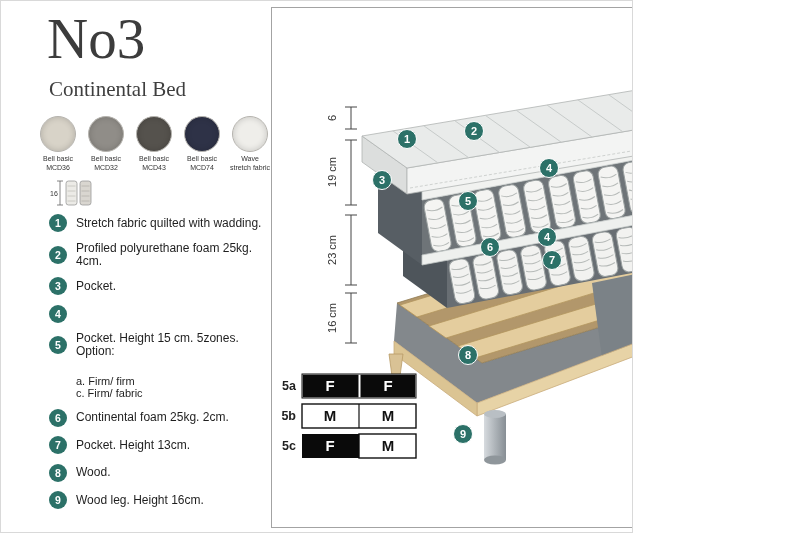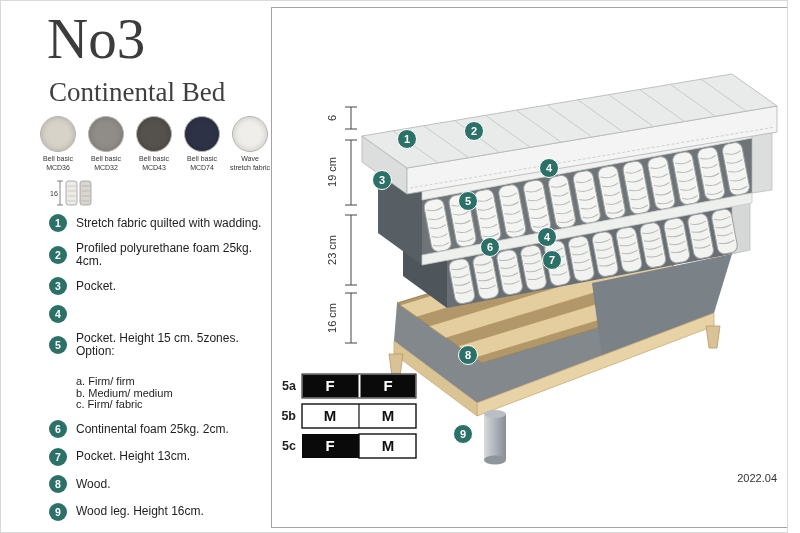--- a/index.html
+++ b/index.html
@@ -1,22 +1,22 @@
 <!DOCTYPE html>
 <html><head>
 <meta charset="utf-8">
 <style>
   html,body{margin:0;padding:0;background:#fff;}
-  .page{position:relative;width:788px;height:533px;background:#ffffff;overflow:hidden;
+  .page{position:relative;width:633px;height:533px;background:#ffffff;overflow:hidden;
         font-family:"Liberation Sans",sans-serif;border:1px solid #d9d9d9;box-sizing:border-box;}
   
   .brand-title{position:absolute;left:46px;top:8px;font-family:"Liberation Serif",serif;
                font-size:57px;line-height:60px;color:#3c3c3c;}
   .brand-subtitle{position:absolute;left:48px;top:76px;font-family:"Liberation Serif",serif;
-                  font-size:27px;color:#3f3f3f;}
+                  font-size:21px;color:#3f3f3f;}
   .swatches{position:absolute;left:36px;top:115px;display:flex;gap:6px;}
   .swatch{width:42px;display:flex;flex-direction:column;align-items:center;}
   .swatch-circle{width:36px;height:36px;border-radius:50%;border:1px solid #b5b3ae;box-sizing:border-box;
                  box-shadow:inset 0 0 6px rgba(0,0,0,.18);}
   .swatch-label{margin-top:3px;font-size:7px;line-height:8.5px;color:#333;text-align:center;}
   .leg-thumb{position:absolute;left:48px;top:174px;}
   .legend{position:absolute;left:48px;top:213px;width:215px;}
   .legend-item{margin-bottom:9.5px;}
   .legend-row{display:flex;align-items:center;gap:9px;}
   .lbadge{flex:0 0 18px;width:18px;height:18px;border-radius:50%;background:#2c7168;color:#fff;
@@ -100,21 +100,20 @@
           <span class="lbadge">4</span>
         </div>
     </div>
     <div class="legend-item">
       <div class="legend-row">
           <span class="lbadge">5</span>
           <span class="ltext">Pocket. Height 15 cm. 5zones. Option:</span>
         </div>
       <div class="options">
         <div>a. Firm/ firm</div>
-        <div>b. Medium/ medium</div>
         <div>c. Firm/ fabric</div>
       </div>
     </div>
     <div class="legend-item">
       <div class="legend-row">
           <span class="lbadge">6</span>
           <span class="ltext">Continental foam 25kg. 2cm.</span>
         </div>
     </div>
     <div class="legend-item">

